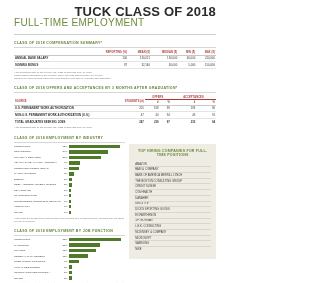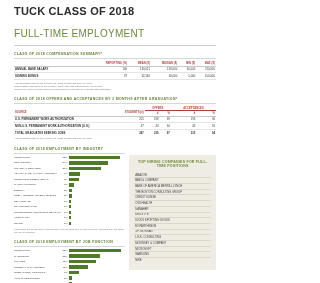--- a/index.html
+++ b/index.html
@@ -6,26 +6,26 @@
   html, body {
     width: 230px; height: 283px;
     background: #ffffff;
     font-family: "Liberation Sans", sans-serif;
     overflow: hidden;
   }
   .page { position: relative; width: 230px; height: 283px; background:#fff; padding: 7px 14px 0 14px; }
 
   
   .hdr-1 {
-    font-size: 11px; font-weight: bold; letter-spacing: .2px;
-    color: #2b2b2b; line-height: 9px;
+    font-size: 13px; font-weight: bold; letter-spacing: .2px;
+    color: #2b2b2b; line-height: 9px; text-align: right;
   }
   .hdr-2 {
     font-size: 10px; font-weight: normal; letter-spacing: .3px;
-    color: #6e8b3d; line-height: 12px; margin-top: 12px;
+    color: #6e8b3d; line-height: 12px; margin-top: 1px;
   }
   .hdr-rule { height: 1px; background: #cfcfcf; margin-top: 5px; }
 
   
   .sec-title {
     font-size: 3.5px; letter-spacing: .35px; color: #5f7f32;
     font-weight: bold; margin-top: 6px; margin-bottom: 2px;
   }
   .sec-rule { height: .6px; background: #d6d6d6; margin-bottom: 2px; }
 

